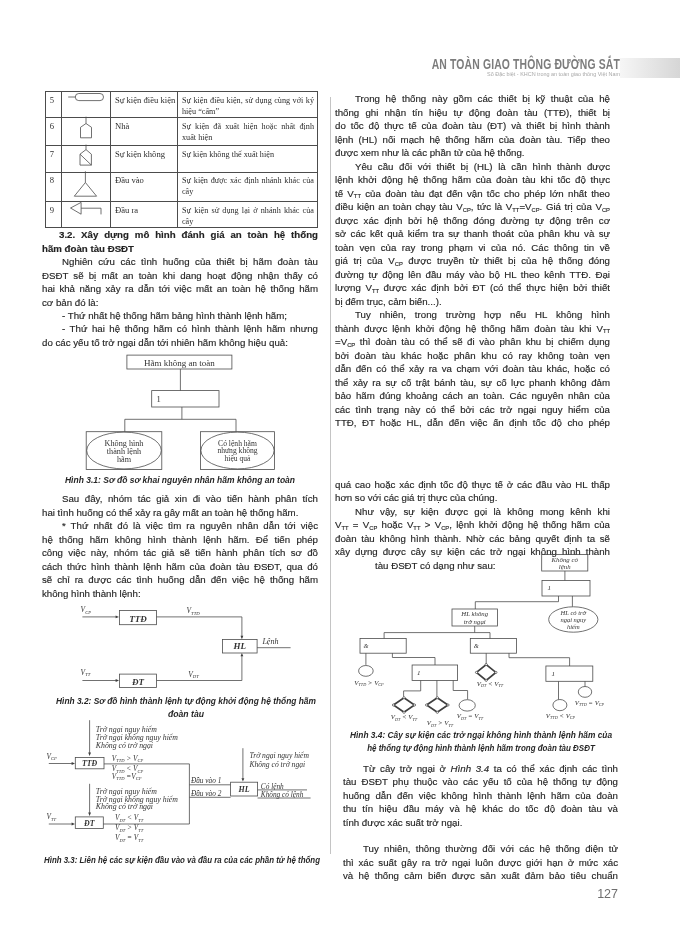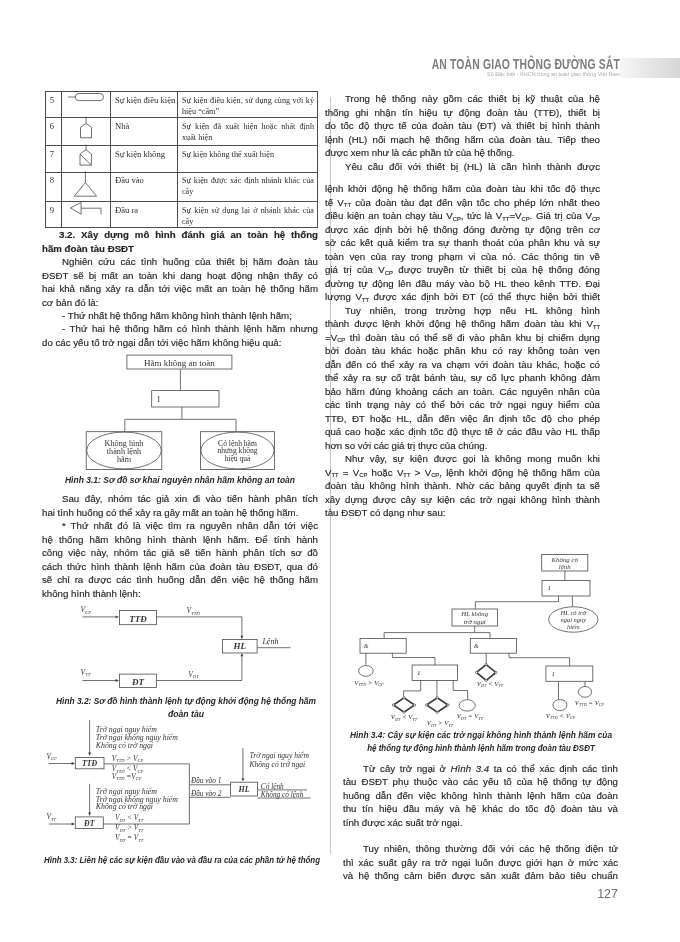--- a/index.html
+++ b/index.html
@@ -82,72 +82,73 @@
 .tdesc{padding:2.5px 3.5px 0 4px;line-height:11.2px;font-size:8.2px;}
 .tdj{text-align:justify;text-align-last:justify;height:11.2px;overflow:hidden;}
 </style>
 <div class="col " style="left:42.0px;top:228.40px;width:276.0px">
 <div class="ln bb" style="height:13.45px;line-height:13.45px;text-indent:17px;">3.2. Xây dựng mô hình đánh giá an toàn hệ thống</div>
 <div class="ln last bb" style="height:13.45px;line-height:13.45px;">hãm đoàn tàu ĐSĐT</div>
 <div class="ln" style="height:13.45px;line-height:13.45px;text-indent:20px;">Nghiên cứu các tình huống của thiết bị hãm đoàn tàu</div>
 <div class="ln" style="height:13.45px;line-height:13.45px;">ĐSĐT sẽ bị mất an toàn khi dang hoạt động nhận thấy có</div>
 <div class="ln" style="height:13.45px;line-height:13.45px;">hai khả năng xảy ra dẫn tới việc mất an toàn hệ thống hãm</div>
 <div class="ln last" style="height:13.45px;line-height:13.45px;">cơ bản đó là:</div>
-<div class="ln last" style="height:13.45px;line-height:13.45px;text-indent:20px;">- Thứ nhất hệ thống hãm không hình thành lệnh hãm;</div>
+<div class="ln last" style="height:13.45px;line-height:13.45px;text-indent:20px;">- Thứ nhất hệ thống hãm bảng hình thành lệnh hãm;</div>
 <div class="ln" style="height:13.45px;line-height:13.45px;text-indent:20px;">- Thứ hai hệ thống hãm có hình thành lệnh hãm nhưng</div>
-<div class="ln last" style="height:13.45px;line-height:13.45px;">do các yếu tố trở ngại dẫn tới việc hãm không hiệu quả:</div>
+<div class="ln last" style="height:13.45px;line-height:13.45px;">do các yếu tố trở ngại dẫn tới nhiên hãm không hiệu quả:</div>
 </div>
 <div class="col " style="left:42.0px;top:492.00px;width:276.0px">
 <div class="ln" style="height:13.50px;line-height:13.50px;text-indent:20px;">Sau đây, nhóm tác giả xin đi vào tiến hành phân tích</div>
 <div class="ln last" style="height:13.50px;line-height:13.50px;">hai tình huống có thể xảy ra gây mất an toàn hệ thống hãm.</div>
 <div class="ln" style="height:13.50px;line-height:13.50px;text-indent:20px;">* Thứ nhất đó là việc tìm ra nguyên nhân dẫn tới việc</div>
-<div class="ln" style="height:13.50px;line-height:13.50px;">hệ thống hãm không hình thành lệnh hãm. Để tính hành</div>
+<div class="ln" style="height:13.50px;line-height:13.50px;">hệ thống hãm không hình thành lệnh hãm. Để tiến phép</div>
 <div class="ln" style="height:13.50px;line-height:13.50px;">công việc này, nhóm tác giả sẽ tiến hành phân tích sơ đồ</div>
 <div class="ln" style="height:13.50px;line-height:13.50px;">cách thức hình thành lệnh hãm của đoàn tàu ĐSĐT, qua đó</div>
 <div class="ln" style="height:13.50px;line-height:13.50px;">sẽ chỉ ra được các tình huống dẫn đến việc hệ thống hãm</div>
 <div class="ln last" style="height:13.50px;line-height:13.50px;">không hình thành lệnh:</div>
 </div>
 <div class="cap" style="left:180.0px;top:474.0px;font-size:9.2px;transform:translateX(-50%) scaleX(0.925);">Hình 3.1: Sơ đồ sơ khai nguyên nhân hãm không an toàn</div>
 <div class="cap" style="left:186.0px;top:695.0px;font-size:9.2px;transform:translateX(-50%) scaleX(0.911);">Hình 3.2: Sơ đồ hình thành lệnh tự động khởi động hệ thống hãm</div>
 <div class="cap" style="left:186.0px;top:708.0px;font-size:9.2px;transform:translateX(-50%) scaleX(0.940);">đoàn tàu</div>
 <div class="cap" style="left:182.0px;top:853.5px;font-size:9.2px;transform:translateX(-50%) scaleX(0.860);">Hình 3.3: Liên hệ các sự kiện đầu vào và đầu ra của các phần tử hệ thống</div>
 <div class="cap" style="left:481.0px;top:728.5px;font-size:9.2px;transform:translateX(-50%) scaleX(0.907);">Hình 3.4: Cây sự kiện các trở ngại không hình thành lệnh hãm của</div>
 <div class="cap" style="left:481.0px;top:741.5px;font-size:9.2px;transform:translateX(-50%) scaleX(0.866);">hệ thống tự động hình thành lệnh hãm trong đoàn tàu ĐSĐT</div>
-<div class="col " style="left:325px;top:92.00px;width:275.0px">
+<div class="col " style="left:335px;top:92.00px;width:275.0px">
 <div class="ln" style="height:13.50px;line-height:13.50px;text-indent:20px;">Trong hệ thống này gồm các thiết bị kỹ thuật của hệ</div>
 <div class="ln" style="height:13.50px;line-height:13.50px;">thống ghi nhận tín hiệu tự động đoàn tàu (TTĐ), thiết bị</div>
 <div class="ln" style="height:13.50px;line-height:13.50px;">do tốc độ thực tế của đoàn tàu (ĐT) và thiết bị hình thành</div>
 <div class="ln" style="height:13.50px;line-height:13.50px;">lệnh (HL) nối mạch hệ thống hãm của đoàn tàu. Tiếp theo</div>
 <div class="ln last" style="height:13.50px;line-height:13.50px;">được xem như là các phần tử của hệ thống.</div>
 <div class="ln" style="height:13.50px;line-height:13.50px;text-indent:20px;">Yêu cầu đối với thiết bị (HL) là cần hình thành được</div>
-<div class="ln" style="height:13.50px;line-height:13.50px;margin-top:9px;">lệnh khởi động hệ thống hãm của đoàn tàu khi tốc độ thực</div>
+<div class="ln" style="height:13.50px;line-height:13.50px;">lệnh khởi động hệ thống hãm của đoàn tàu khi tốc độ thực</div>
 <div class="ln" style="height:13.50px;line-height:13.50px;">tế V<sub>TT</sub> của đoàn tàu đạt đến vận tốc cho phép lớn nhất theo</div>
 <div class="ln" style="height:13.50px;line-height:13.50px;">điều kiện an toàn chạy tàu V<sub>CP</sub>, tức là V<sub>TT</sub>=V<sub>CP</sub>. Giá trị của V<sub>CP</sub></div>
 <div class="ln" style="height:13.50px;line-height:13.50px;">được xác định bởi hệ thống đóng đường tự động trên cơ</div>
 <div class="ln" style="height:13.50px;line-height:13.50px;">sở các kết quả kiểm tra sự thanh thoát của phân khu và sự</div>
 <div class="ln" style="height:13.50px;line-height:13.50px;">toàn vẹn của ray trong phạm vi của nó. Các thông tin về</div>
 <div class="ln" style="height:13.50px;line-height:13.50px;">giá trị của  V<sub>CP</sub> được truyền từ thiết bị của hệ thống đóng</div>
 <div class="ln" style="height:13.50px;line-height:13.50px;">đường tự động lên đầu máy vào bộ HL theo kênh TTĐ. Đại</div>
 <div class="ln" style="height:13.50px;line-height:13.50px;">lượng V<sub>TT</sub> được xác định bởi ĐT (có thể thực hiện bởi thiết</div>
+<div class="ln last" style="height:13.50px;line-height:13.50px;">bị đếm trục, cảm biến...).</div>
 <div class="ln" style="height:13.50px;line-height:13.50px;text-indent:20px;">Tuy nhiên, trong trường hợp nếu HL không hình</div>
 <div class="ln" style="height:13.50px;line-height:13.50px;">thành được lệnh khởi động hệ thống hãm đoàn tàu khi V<sub>TT</sub></div>
 <div class="ln" style="height:13.50px;line-height:13.50px;">=V<sub>CP</sub> thì đoàn tàu có thể sẽ đi vào phân khu bị chiếm dụng</div>
 <div class="ln" style="height:13.50px;line-height:13.50px;">bởi đoàn tàu khác hoặc phân khu có ray không toàn vẹn</div>
 <div class="ln" style="height:13.50px;line-height:13.50px;">dẫn đến có thể xảy ra va chạm với đoàn tàu khác, hoặc có</div>
 <div class="ln" style="height:13.50px;line-height:13.50px;">thể xảy ra sự cố trật bánh tàu, sự cố lực phanh không đảm</div>
 <div class="ln" style="height:13.50px;line-height:13.50px;">bảo hãm đúng khoảng cách an toàn. Các nguyên nhân của</div>
 <div class="ln" style="height:13.50px;line-height:13.50px;">các tình trạng này có thể bởi các trở ngại nguy hiểm của</div>
 <div class="ln" style="height:13.50px;line-height:13.50px;">TTĐ, ĐT hoặc HL, dẫn đến việc ấn định tốc độ cho phép</div>
-<div class="ln" style="height:13.50px;line-height:13.50px;">quá cao hoặc xác định tốc độ thực tế ở các đầu vào HL thấp</div>
+<div class="ln" style="height:13.50px;line-height:13.50px;margin-top:48px;">quá cao hoặc xác định tốc độ thực tế ở các đầu vào HL thấp</div>
 <div class="ln last" style="height:13.50px;line-height:13.50px;">hơn so với các giá trị thực của chúng.</div>
-<div class="ln" style="height:13.50px;line-height:13.50px;text-indent:20px;">Như vậy, sự kiện được gọi là không mong muốn khi</div>
+<div class="ln" style="height:13.50px;line-height:13.50px;text-indent:20px;">Như vậy, sự kiện được gọi là không mong kênh khi</div>
 <div class="ln" style="height:13.50px;line-height:13.50px;">V<sub>TT</sub> = V<sub>CP</sub> hoặc V<sub>TT</sub> &gt; V<sub>CP</sub>, lệnh khởi động hệ thống hãm của</div>
 <div class="ln" style="height:13.50px;line-height:13.50px;">đoàn tàu không hình thành. Nhờ các bảng quyết định ta sẽ</div>
 <div class="ln" style="height:13.50px;line-height:13.50px;">xây dựng được cây sự kiện các trở ngại không hình thành</div>
-<div class="ln last" style="height:13.50px;line-height:13.50px;">tàu ĐSĐT có dạng như sau:</div>
+<div class="ln last" style="height:13.50px;line-height:13.50px;margin-left:40px;">tàu ĐSĐT có dạng như sau:</div>
 </div>
 <div class="col " style="left:343.0px;top:761.50px;width:275.0px">
 <div class="ln" style="height:13.50px;line-height:13.50px;text-indent:20px;">Từ cây trở ngại ở <i>Hình 3.4</i> ta có thể xác định các tình</div>
 <div class="ln" style="height:13.50px;line-height:13.50px;">tàu ĐSĐT phụ thuộc vào các yếu tố của hệ thống tự động</div>
 <div class="ln" style="height:13.50px;line-height:13.50px;">huống dẫn đến việc không hình thành lệnh hãm của đoàn</div>
 <div class="ln" style="height:13.50px;line-height:13.50px;">thu tín hiệu đầu máy và hệ khác do tốc độ đoàn tàu và</div>
 <div class="ln last" style="height:13.50px;line-height:13.50px;">tính được xác suất trở ngại.</div>
 <div class="ln" style="height:13.50px;line-height:13.50px;text-indent:20px;margin-top:13px;">Tuy nhiên, thông thường đối với các hệ thống điện tử</div>
 <div class="ln" style="height:13.50px;line-height:13.50px;">thì xác suất gây ra trở ngại luôn được giới hạn ở mức xác</div>
 <div class="ln" style="height:13.50px;line-height:13.50px;">và hệ thống cảm biến được sản xuất đảm bảo tiêu chuẩn</div>

